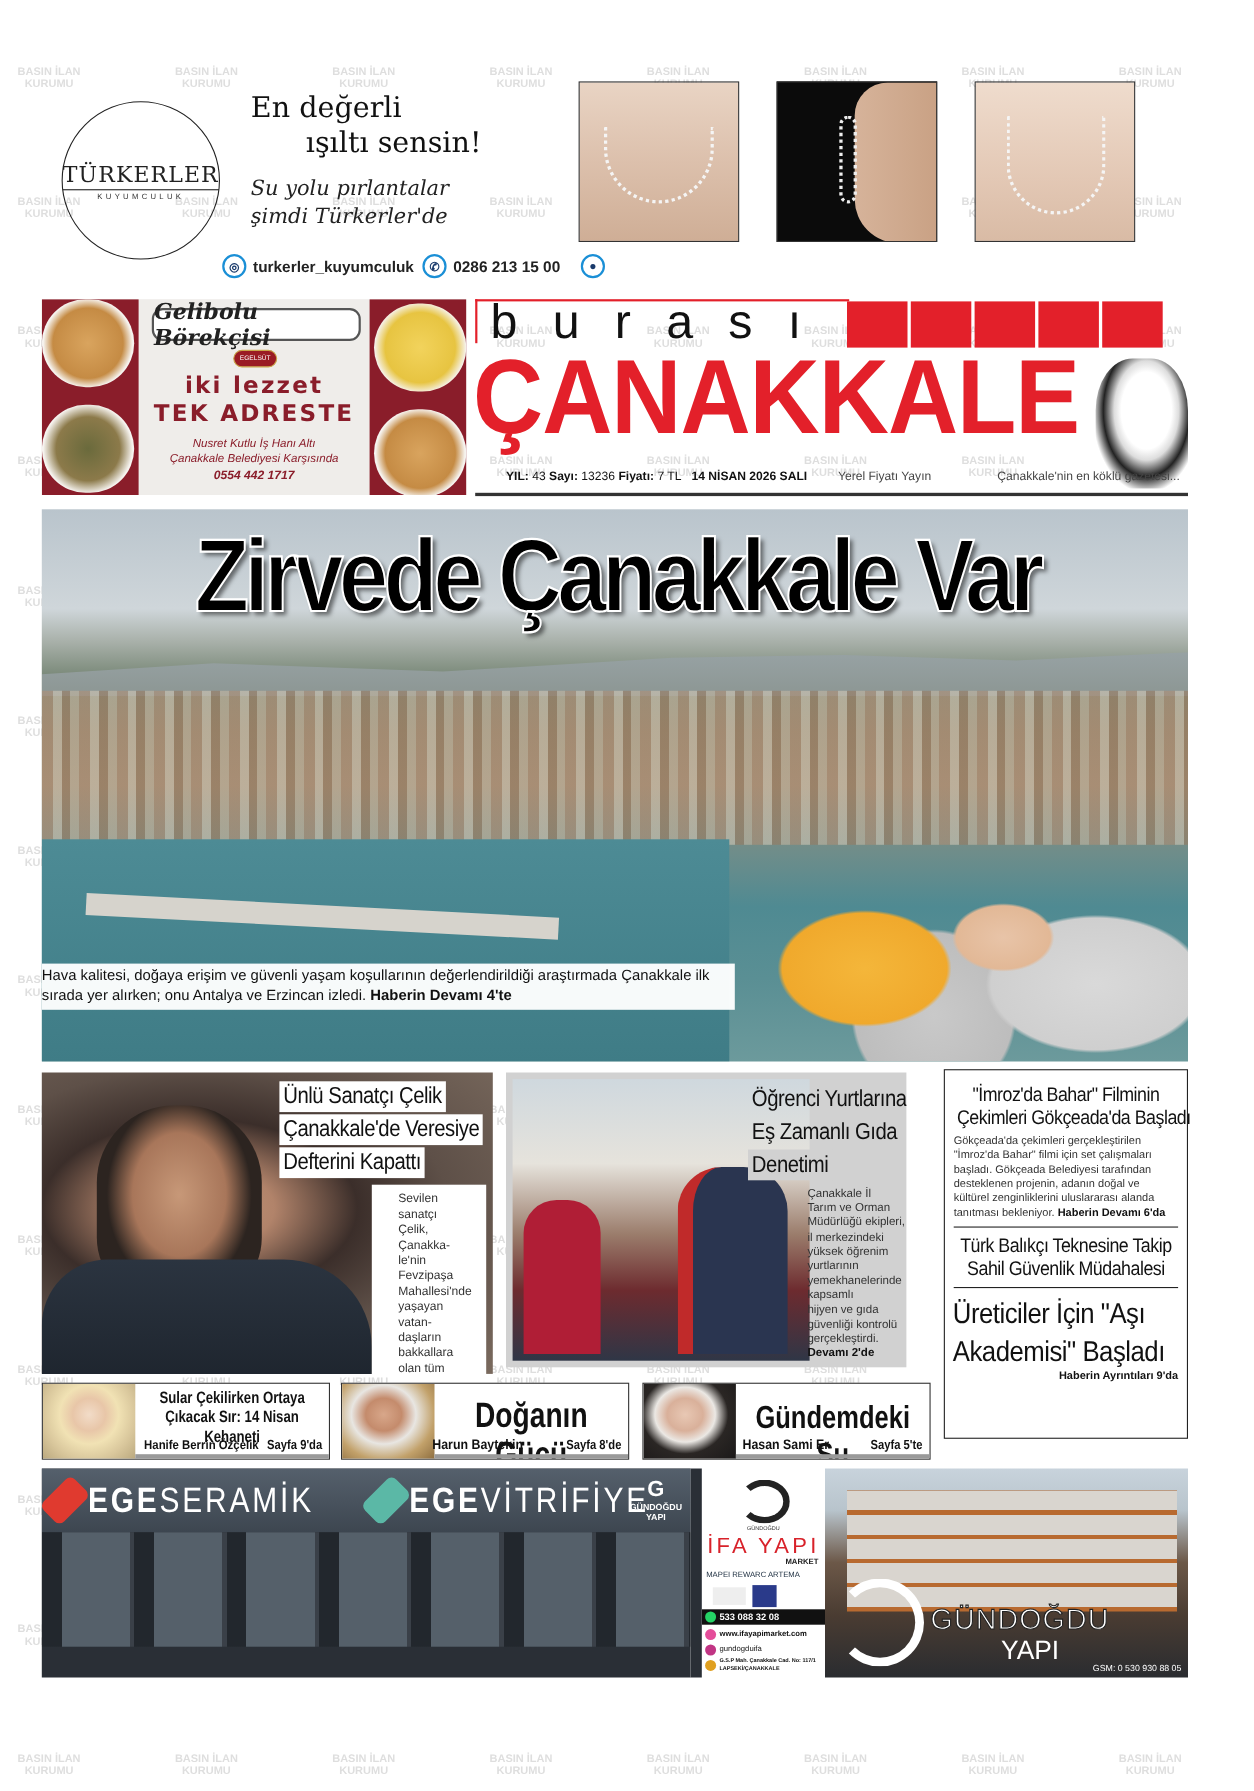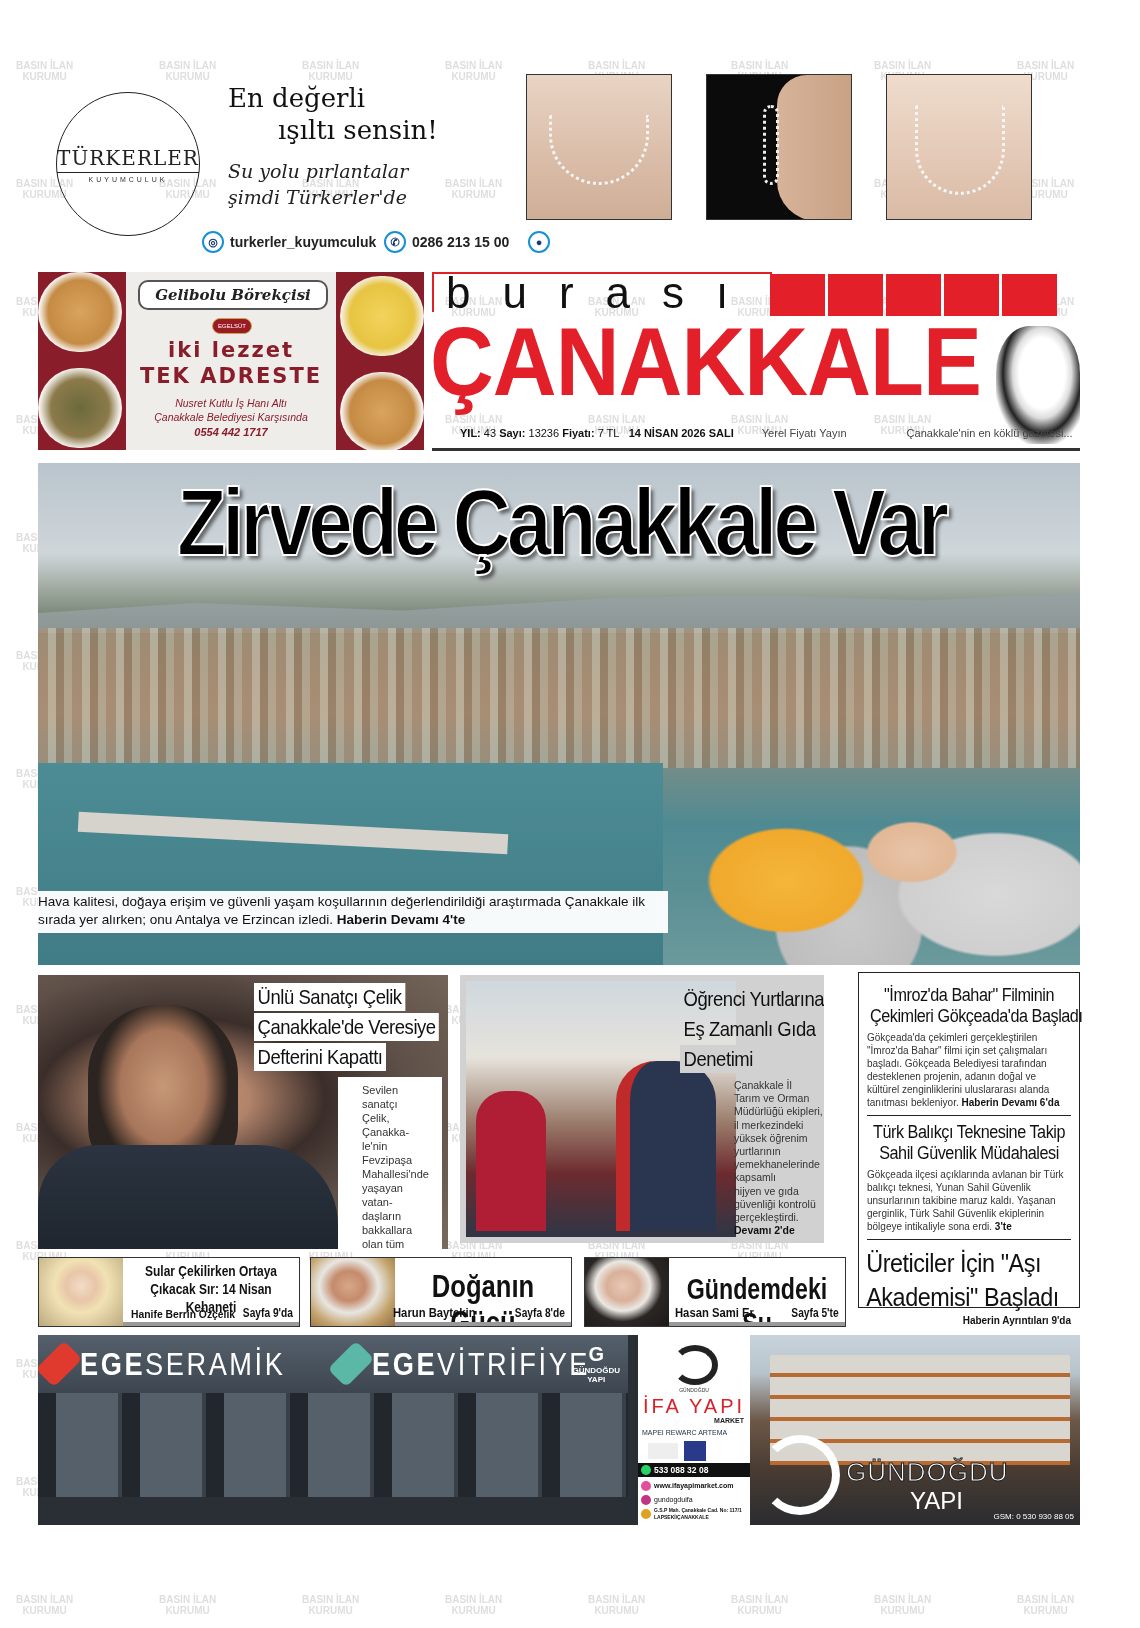--- a/index.html
+++ b/index.html
@@ -24,21 +24,21 @@
   .tk-contact.addr { font-weight: normal; font-size: 15px; }
 
   
   .borek { left: 38px; top: 272px; width: 386px; height: 178px; background: #efedea; overflow:hidden; }
   .borek .side { position:absolute; top:0; width: 88px; height: 178px; background: #8a1d2a; }
   .borek .side.l { left:0; }
   .borek .side.r { right:0; }
   .borek .plate { position:absolute; width: 84px; height: 80px; border-radius: 42px; background: radial-gradient(circle,#d9a45e 0%,#c58b44 55%,#f6f3ef 70%,#eeeae5 100%); }
   .borek .plate.cheese { background: radial-gradient(circle,#f2d35c 0%,#e7c441 55%,#f6f3ef 72%,#eeeae5 100%); }
   .borek .plate.spin { background: radial-gradient(circle,#6a6a3c 0%,#8c7a4a 50%,#f6f3ef 70%,#eeeae5 100%); }
-  .borek .title { position:absolute; left: 100px; top: 8px; width: 190px; height: 30px; border: 2px solid #555; border-radius: 10px; background:#fff; display:flex; align-items:center; justify-content:center; font-family: "DejaVu Serif", serif; font-style: italic; font-weight: bold; font-size: 15px; color:#222; }
+  .borek .title { position:absolute; left: 100px; top: 8px; width: 190px; height: 30px; border: 2px solid #555; border-radius: 10px; background:#fff; display:flex; align-items:center; justify-content:center; font-family: "DejaVu Serif", serif; font-style: italic; font-weight: bold; font-size: 20px; color:#222; }
   .borek .badge { position:absolute; left: 174px; top: 46px; width: 40px; height: 16px; border-radius: 8px; background:#9a1b24; color:#fff; font-size: 6px; display:flex; align-items:center; justify-content:center; border:1px solid #c9a44a; }
   .borek .l1 { position:absolute; left: 88px; width: 210px; top: 66px; text-align:center; font-family: "DejaVu Sans", sans-serif; font-weight:bold; color:#8a1d2a; font-size: 21px; letter-spacing: 2px; }
   .borek .l2 { position:absolute; left: 88px; width: 210px; top: 92px; text-align:center; font-family: "DejaVu Sans", sans-serif; font-weight:bold; color:#8a1d2a; font-size: 21px; letter-spacing: 2px; }
   .borek .addr { position:absolute; left: 88px; width: 210px; top: 124px; text-align:center; font-style: italic; color:#8a1d2a; font-size: 10.5px; line-height: 14px; }
   .borek .tel { position:absolute; left: 88px; width: 210px; top: 154px; text-align:center; font-weight:bold; font-style: italic; color:#8a1d2a; font-size: 11px; }
 
   
   .mast-box { left: 432px; top: 272px; width: 340px; height: 40px; border-top: 2px solid #e3202a; border-left: 2px solid #e3202a; }
   .mast-burasi { left: 446px; top: 268px; font-size: 44px; letter-spacing: 32px; color:#111; font-weight: normal; line-height: 50px; }
   .mast-blocks { left: 770px; top: 274px; display:flex; gap: 3px; }
@@ -51,21 +51,21 @@
 
   
   .lead { left: 38px; top: 463px; width: 1042px; height: 502px; overflow:hidden;
           background: linear-gradient(180deg, #b9c4cc 0%, #cfd6da 18%, #a8b0a9 24%, #7b8a7a 30%, #8f8770 40%, #9a8c75 50%, #6f8d8a 62%, #4f8a92 72%, #5a8f94 85%, #6c9a9c 100%); }
   .lead .hills { position:absolute; left:0; top: 120px; width: 100%; height: 50px; background: linear-gradient(180deg,#9aa5a8,#8c9693); clip-path: polygon(0 60%, 15% 40%, 35% 55%, 55% 30%, 70% 25%, 85% 35%, 100% 20%, 100% 100%, 0 100%); }
   .lead .city { position:absolute; left:0; top: 165px; width: 100%; height: 140px; background: repeating-linear-gradient(90deg, #b38f74 0 10px, #d8cbb8 10px 18px, #9c7a5e 18px 26px, #c9b9a3 26px 34px); opacity: .55; }
   .lead .sea { position:absolute; left:0; top: 300px; width: 60%; height: 202px; background: linear-gradient(180deg,#4d8b95,#3f7c86); }
   .lead .harbor { position:absolute; left: 40px; top: 360px; width: 430px; height: 20px; background:#d6d3cc; transform: rotate(3deg); }
   .lead .kids { position:absolute; right: 0; top: 220px; width: 420px; height: 282px; background: radial-gradient(ellipse at 30% 70%, #f4b63a 0%, #f0a92c 18%, transparent 19%), radial-gradient(ellipse at 60% 60%, #e8c4a8 0%, #e2b896 12%, transparent 13%), radial-gradient(ellipse at 80% 75%, #d9d9d9 0%, #cfcfcf 20%, transparent 21%), radial-gradient(ellipse at 45% 85%, #c9c9c9 0%, #bdbdbd 22%, transparent 23%); }
   .headline { position:absolute; left: 8px; top: 0px; width: 1030px; text-align:center; font-family: "Liberation Sans", sans-serif; font-weight: bold; font-size: 94px; line-height: 120px; color: #000; letter-spacing: -5px; transform: scaleX(0.86); transform-origin: center; -webkit-text-stroke: 2px #fff; text-shadow: 4px 4px 4px rgba(0,0,0,.5); }
-  .lead-caption { position:absolute; left: 0; top: 428px; width: 630px; padding: 2px 0 4px 0; font-size: 13.5px; line-height: 18px; color:#111; background: rgba(255,255,255,0.96); }
+  .lead-caption { position:absolute; left: 0; top: 413px; width: 630px; padding: 2px 0 4px 0; font-size: 13.5px; line-height: 18px; color:#111; background: rgba(255,255,255,0.96); }
   .lead-caption b { font-weight:bold; }
 
   
   .story-celik { left: 38px; top: 975px; width: 410px; height: 274px; overflow:hidden; background: radial-gradient(ellipse at 35% 45%, #c99c7c 0%, #b1836a 18%, #3b2e2a 38%, #5e5048 60%, #7a6a5e 100%); }
   .story-celik .jacket { position:absolute; left: 0; top: 170px; width: 300px; height: 110px; background: linear-gradient(180deg,#2b3440,#1e252e); border-radius: 60px 80px 0 0; }
   .hl-box { position:absolute; background:#fff; color:#111; font-family: "Liberation Sans", sans-serif; font-size: 21px; line-height: 28px; padding: 0 4px; letter-spacing: -0.5px; transform: scaleX(0.88); transform-origin:left; white-space: nowrap; }
   .body-box { position:absolute; background:#fff; color:#333; font-size: 11px; line-height: 14px; padding: 6px 24px; }
   .body-box b { color:#111; font-weight:bold; }
 
   .story-yurt { left: 460px; top: 975px; width: 364px; height: 268px; background:#d1d1d1; overflow:hidden; }
@@ -705,23 +705,20 @@
     <div class="h">"İmroz'da Bahar" Filminin</div>
     <div class="h">Çekimleri Gökçeada'da Başladı</div>
     <div class="p" style="margin-top:4px;">
       <span>Gökçeada'da çekimleri gerçekleştirilen "İmroz'da Bahar" filmi için set çalışmaları başladı. Gökçeada Belediyesi tarafından desteklenen projenin, adanın doğal ve kültürel zenginliklerini uluslararası alanda tanıtması bekleniyor.</span> <b>Haberin Devamı 6'da</b>
     </div>
   </div>
   <hr>
   <div>
     <div class="h">Türk Balıkçı Teknesine Takip</div>
     <div class="h">Sahil Güvenlik Müdahalesi</div>
-    <div class="p" style="margin-top:4px;">
-      <span>Gökçeada ilçesi açıklarında avlanan bir Türk balıkçı teknesi, Yunan Sahil Güvenlik unsurlarının takibine maruz kaldı. Yaşanan gerginlik, Türk Sahil Güvenlik ekiplerinin bölgeye intikaliyle sona erdi.</span> <b>3'te</b>
-    </div>
   </div>
   <hr>
   <div>
     <div class="h" style="font-size:26px;line-height:34px;text-align:left;padding-left:8px;transform-origin:left;">Üreticiler İçin "Aşı</div>
     <div class="h" style="font-size:26px;line-height:34px;text-align:left;padding-left:8px;transform-origin:left;">Akademisi" Başladı</div>
     <div class="p" style="text-align:right;font-weight:bold;color:#111;">Haberin Ayrıntıları 9'da</div>
   </div>
 </div>
 
 <div class="abs col-card" style="left:38px;width:262px;">

